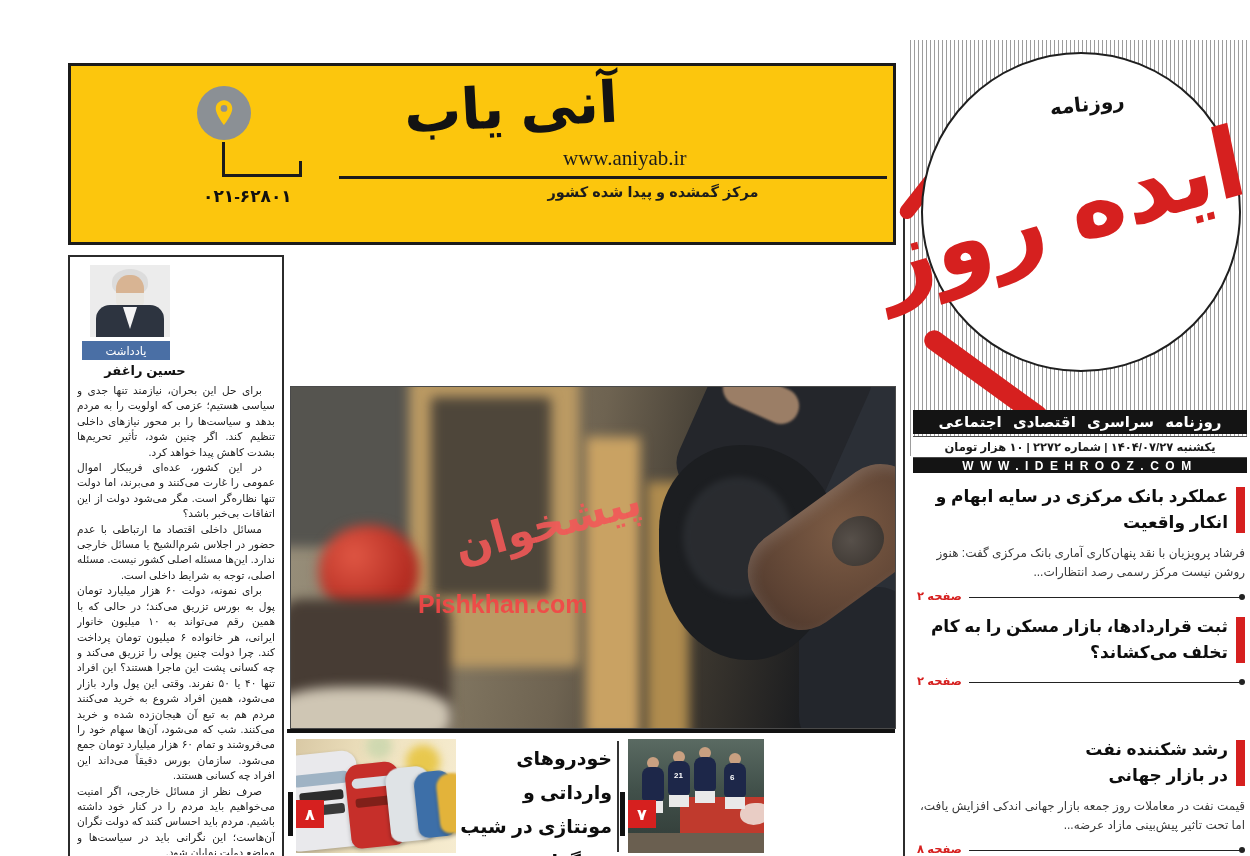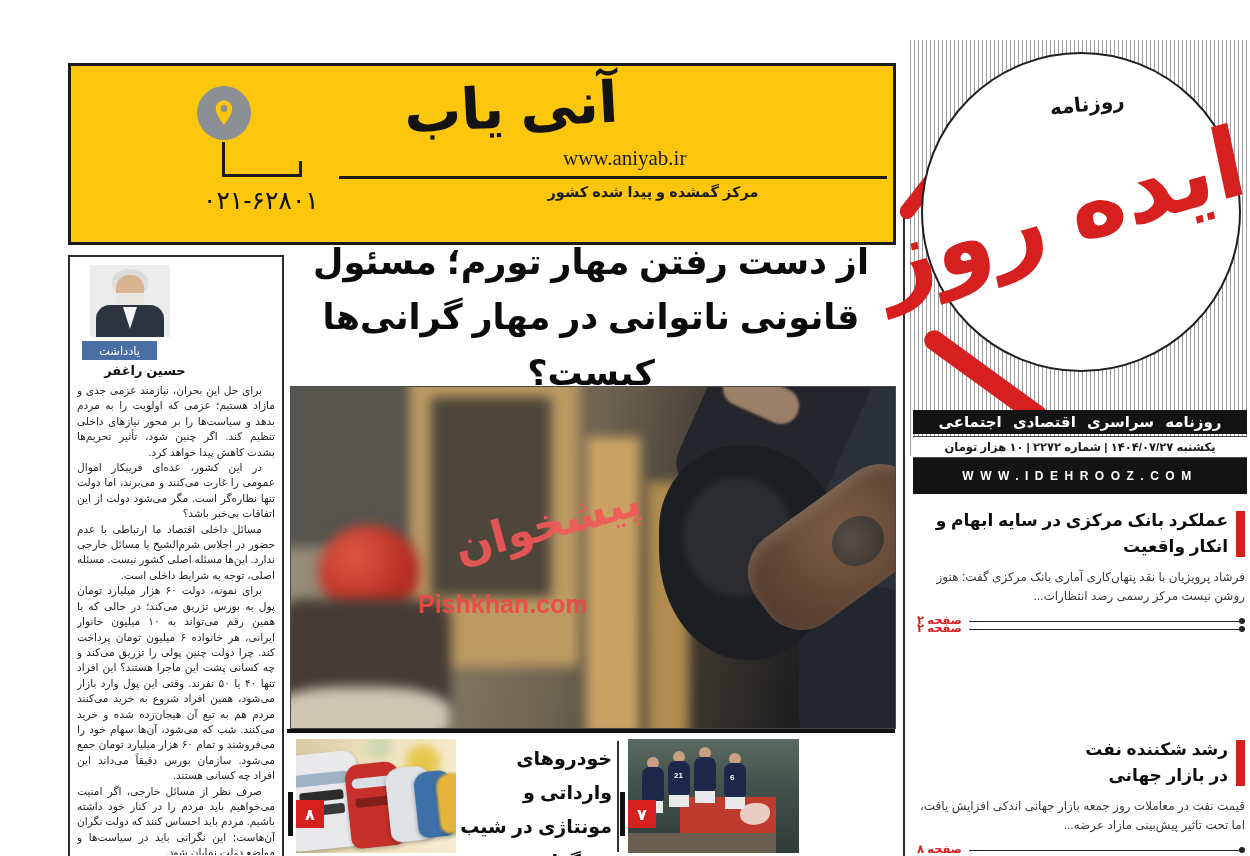--- a/index.html
+++ b/index.html
@@ -5,59 +5,59 @@
   html,body{margin:0;padding:0;background:#ffffff;}
   .page{position:relative;width:1250px;height:856px;background:#ffffff;overflow:hidden;
         font-family:"Liberation Sans","DejaVu Sans",sans-serif;color:#111;}
 
   
   .ad-banner{position:absolute;left:68px;top:63px;width:822px;height:176px;background:#fcc60d;border:3px solid #1b1b1b;}
   .pin-wrap{position:absolute;left:126px;top:20px;width:54px;height:54px;border-radius:50%;background:#8b9095;display:flex;align-items:center;justify-content:center;}
   .bracket-v{position:absolute;left:151px;top:76px;width:3px;height:34px;background:#1b1b1b;}
   .bracket-h{position:absolute;left:151px;top:108px;width:80px;height:3px;background:#1b1b1b;}
   .bracket-t{position:absolute;left:228px;top:95px;width:3px;height:16px;background:#1b1b1b;}
-  .ad-phone{position:absolute;left:132px;top:120px;font-size:25px;font-weight:normal;direction:ltr;letter-spacing:2px;color:#101010;}
+  .ad-phone{position:absolute;left:132px;top:120px;font-size:17px;font-weight:bold;direction:ltr;letter-spacing:2px;color:#101010;}
   .ad-brand{position:absolute;left:295px;top:2px;width:290px;text-align:center;font-size:57px;font-weight:bold;transform:rotate(-3deg);color:#131313;direction:rtl;line-height:1.4;}
   .ad-site{position:absolute;left:492px;top:80px;font-size:21px;font-family:"Liberation Serif","DejaVu Serif",serif;direction:ltr;color:#1c1c1c;}
   .ad-rule{position:absolute;left:268px;top:110px;width:548px;height:3px;background:#1b1b1b;}
   .ad-tagline{position:absolute;left:470px;top:118px;width:224px;font-size:14.5px;font-weight:bold;text-align:center;direction:rtl;color:#1c1c1c;}
 
   
   .rail-divider{position:absolute;left:903px;top:210px;width:2px;height:646px;background:#2c2c2c;}
   .barcode{position:absolute;left:910px;top:40px;width:338px;height:416px;
            background:repeating-linear-gradient(90deg,#4d4d4d 0 1px,transparent 1px 4px);opacity:.55;}
   .m-circle{position:absolute;left:921px;top:52px;width:316px;height:316px;border-radius:50%;background:#fff;border:2px solid #1f1f1f;}
   .m-kind{position:absolute;left:1022px;top:92px;width:130px;text-align:center;font-size:20px;font-weight:bold;transform:rotate(-6deg);direction:rtl;color:#111;}
   .m-title{position:absolute;left:905px;top:130px;width:345px;text-align:center;font-size:96px;font-weight:bold;color:#d6201f;transform:rotate(-16deg) skewX(-4deg);line-height:1.6;direction:rtl;white-space:nowrap;}
   .m-tail1{position:absolute;left:912px;top:368px;width:148px;height:20px;border-radius:12px;background:#d6201f;transform:rotate(36deg);}
   .m-tail2{position:absolute;left:886px;top:176px;width:86px;height:15px;border-radius:10px;background:#d6201f;transform:rotate(-52deg);}
   .m-subtitle-bar{position:absolute;left:913px;top:410px;width:334px;height:24px;background:#141414;color:#fff;display:flex;align-items:center;justify-content:center;font-size:15px;font-weight:bold;direction:rtl;word-spacing:7px;}
   .m-dateline{position:absolute;left:913px;top:436px;width:334px;height:20px;background:#fff;border-top:1.5px solid #4a4a4a;border-bottom:1.5px solid #4a4a4a;display:flex;align-items:center;justify-content:center;font-size:11.5px;font-weight:bold;direction:rtl;color:#1a1a1a;}
-  .m-site-bar{position:absolute;left:913px;top:458px;width:334px;height:36px;background:#141414;color:#fff;display:flex;align-items:center;justify-content:center;font-size:12px;letter-spacing:6.5px;direction:ltr;font-weight:bold;}
+  .m-site-bar{position:absolute;left:913px;top:458px;width:334px;height:15px;background:#141414;color:#fff;display:flex;align-items:center;justify-content:center;font-size:12px;letter-spacing:6.5px;direction:ltr;font-weight:bold;}
 
   .rail-item{position:absolute;left:915px;width:330px;direction:rtl;}
   .ri-head{display:flex;gap:8px;align-items:flex-start;}
   .ri-bar{width:9px;min-height:46px;background:#d6201f;flex:0 0 9px;margin-top:3px;}
   .ri-title{font-size:17px;font-weight:800;line-height:1.55;color:#0e0e0e;text-align:right;}
   .ri-sum{margin-top:7px;font-size:12px;line-height:1.6;color:#3a3a3a;text-align:right;padding-left:4px;}
   .ri-pageline{position:relative;height:18px;margin-top:6px;}
   .ri-page{position:absolute;left:2px;top:1px;color:#d6201f;font-size:11.5px;font-weight:bold;}
   .ri-line{position:absolute;left:54px;right:5px;top:9px;border-top:1.5px solid #222;}
   .ri-dot{position:absolute;right:0;top:6px;width:6px;height:6px;background:#222;border-radius:50%;}
 
   
   .note-box{position:absolute;left:68px;top:255px;width:212px;height:601px;border:2px solid #2b2b2b;background:#fff;overflow:hidden;}
   .note-kicker{position:absolute;right:8px;top:16px;width:106px;font-size:12.5px;font-weight:600;line-height:1.55;text-align:right;direction:rtl;color:#222;}
   .portrait{position:absolute;left:20px;top:8px;width:80px;height:72px;background:#ececec;overflow:hidden;}
   .p-hair{position:absolute;left:22px;top:4px;width:36px;height:26px;border-radius:50% 50% 40% 40%;background:#dcdcdc;}
   .p-face{position:absolute;left:26px;top:10px;width:28px;height:30px;border-radius:45%;background:#d8b493;}
   .p-beard{position:absolute;left:26px;top:28px;width:28px;height:16px;border-radius:0 0 45% 45%;background:#e9e7e2;}
   .p-suit{position:absolute;left:6px;top:40px;width:68px;height:32px;border-radius:14px 14px 0 0;background:#2d3440;}
   .p-shirt{position:absolute;left:33px;top:42px;width:14px;height:22px;background:#f4f4f4;clip-path:polygon(0 0,100% 0,50% 100%);}
-  .note-badge{position:absolute;left:12px;top:84px;width:75px;height:19px;background:#4a6fa5;color:#fff;font-size:11.5px;display:flex;align-items:center;justify-content:center;direction:rtl;}
+  .note-badge{position:absolute;left:12px;top:84px;width:88px;height:19px;background:#4a6fa5;color:#fff;font-size:11.5px;display:flex;align-items:center;justify-content:center;direction:rtl;}
   .note-author{position:absolute;left:0px;top:106px;width:150px;text-align:center;font-size:13px;font-weight:bold;direction:rtl;color:#111;}
   .note-body{position:absolute;left:7px;right:7px;top:126px;bottom:3px;overflow:hidden;direction:rtl;text-align:justify;font-size:10.6px;line-height:15.4px;color:#1f1f1f;}
   .note-body p{margin:0;text-indent:13px;}
   .note-body p:first-child{text-indent:13px;}
 
   
   .lead{position:absolute;left:288px;top:250px;width:606px;height:134px;display:flex;align-items:center;justify-content:center;text-align:center;
         font-size:35px;font-weight:900;line-height:1.58;direction:rtl;color:#0b0b0b;padding:0 16px;box-sizing:border-box;}
 
   
@@ -84,21 +84,21 @@
 
   .wm-fa{position:absolute;left:452px;top:498px;transform:rotate(-15deg);color:rgba(242,88,88,.9);font-size:44px;font-weight:bold;direction:rtl;letter-spacing:2px;}
   .wm-en{position:absolute;left:418px;top:590px;color:rgba(242,70,70,.92);font-size:25px;font-weight:bold;direction:ltr;}
 
   
   .bottom-rule{position:absolute;left:287px;top:729px;width:608px;height:4px;background:#121212;}
   .teaser-img{position:absolute;top:739px;height:114px;overflow:hidden;}
   .t1-img{left:296px;width:160px;background:linear-gradient(100deg,#d9c9a5,#efe2bf 45%,#f6ecd0);}
   .car{position:absolute;border-radius:14px 14px 10px 10px;transform:rotate(-6deg);box-shadow:0 2px 4px rgba(0,0,0,.25);}
   .bokeh{position:absolute;border-radius:50%;filter:blur(4px);}
-  .t2-img{left:628px;width:171px;background:linear-gradient(#5a6a62 0%,#41504a 45%,#303a36 100%);text-decoration:underline;}
+  .t2-img{left:628px;width:136px;background:linear-gradient(#5a6a62 0%,#41504a 45%,#303a36 100%);text-decoration:underline;}
   .board{position:absolute;left:52px;top:58px;width:96px;height:36px;background:#c03a2d;}
   .board-blob{position:absolute;left:112px;top:64px;width:30px;height:22px;background:#f0e8e0;border-radius:50% 40% 55% 45%;opacity:.85;}
   .turf{position:absolute;left:0;top:94px;width:148px;height:20px;background:#6a5f50;}
   .player{position:absolute;}
   .pl-torso{position:absolute;width:22px;height:34px;background:#1d2749;border-radius:8px 8px 4px 4px;}
   .pl-head{position:absolute;width:12px;height:12px;border-radius:50%;background:#c9a081;}
   .pl-num{position:absolute;color:#fff;font-size:8px;font-weight:bold;}
   .pl-shorts{position:absolute;width:20px;height:12px;background:#e9e9e9;}
   .t-caption{position:absolute;top:742px;font-weight:800;text-align:right;direction:rtl;line-height:1.8;color:#0d0d0d;font-size:19px;}
   .t1-cap{left:452px;width:160px;}
@@ -132,34 +132,38 @@
   <div class="rail-divider"></div>
   <div class="m-tail2"></div>
   <div class="m-circle"></div>
   <div class="m-tail1"></div>
   <div class="m-kind">روزنامه</div>
   <div class="m-title">ایده روز</div>
   <div class="m-subtitle-bar">روزنامه سراسری  اقتصادی  اجتماعی</div>
   <div class="m-dateline">یکشنبه ۱۴۰۴/۰۷/۲۷ | شماره ۲۲۷۲ | ۱۰ هزار تومان</div>
   <div class="m-site-bar">WWW.IDEHROOZ.COM</div>
 
-  <div class="rail-item" style="top:508px;">
+  <div class="rail-item" style="top:484px;">
     <div class="ri-head">
       <div class="ri-bar"></div>
       <div class="ri-title">عملکرد بانک مرکزی در سایه ابهام و انکار واقعیت</div>
     </div>
     <div class="ri-sum">فرشاد پرویزیان با نقد پنهان‌کاری آماری بانک مرکزی گفت: هنوز روشن نیست مرکز رسمی رصد انتظارات...</div>
     <div class="ri-pageline">
       <span class="ri-page">صفحه ۲</span>
       <span class="ri-line"></span>
       <span class="ri-dot"></span>
     </div>
   </div>
 
   <div class="rail-item" style="top:614px;">
+    <div class="ri-head">
+      <div class="ri-bar"></div>
+      <div class="ri-title">ثبت قراردادها، بازار مسکن را به کام تخلف می‌کشاند؟</div>
+    </div>
     <div class="ri-pageline">
       <span class="ri-page">صفحه ۲</span>
       <span class="ri-line"></span>
       <span class="ri-dot"></span>
     </div>
   </div>
 
   <div class="rail-item" style="top:737px;">
     <div class="ri-head">
       <div class="ri-bar"></div>
@@ -177,30 +181,29 @@
     <div class="portrait">
       <div class="p-hair"></div>
       <div class="p-face"></div>
       <div class="p-beard"></div>
       <div class="p-suit"></div>
       <div class="p-shirt"></div>
     </div>
     <div class="note-badge">یادداشت</div>
     <div class="note-author">حسین راغفر</div>
     <div class="note-body">
-      <p>برای حل این بحران، نیازمند عزمی جدی و مازاد هستیم؛ عزمی که اولویت را به مردم بدهد و سیاست‌ها را بر محور نیازهای داخلی تنظیم کند. اگر چنین شود، تأثیر تحریم‌ها بشدت کاهش پیدا خواهد کرد.</p>
+      <p>برای حل این بحران، نیازمند تنها جدی و سیاسی هستیم؛ عزمی که اولویت را به مردم بدهد و سیاست‌ها را بر محور نیازهای داخلی تنظیم کند. اگر چنین شود، تأثیر تحریم‌ها بشدت کاهش پیدا خواهد کرد.</p>
       <p>در این کشور، عده‌ای فریبکار اموال عمومی را غارت می‌کنند و می‌برند، اما دولت تنها نظاره‌گر است. مگر می‌شود دولت از این اتفاقات بی‌خبر باشد؟</p>
       <p>مسائل داخلی اقتصاد ما ارتباطی با عدم حضور در اجلاس شرم‌الشیخ یا مسائل خارجی ندارد. این‌ها مسئله اصلی کشور نیست. مسئله اصلی، توجه به شرایط داخلی است.</p>
       <p>برای نمونه، دولت ۶۰ هزار میلیارد تومان پول به بورس تزریق می‌کند؛ در حالی که با همین رقم می‌تواند به ۱۰ میلیون خانوار ایرانی، هر خانواده ۶ میلیون تومان پرداخت کند. چرا دولت چنین پولی را تزریق می‌کند و چه کسانی پشت این ماجرا هستند؟ این افراد تنها ۴۰ یا ۵۰ نفرند. وقتی این پول وارد بازار می‌شود، همین افراد شروع به خرید می‌کنند مردم هم به تبع آن هیجان‌زده شده و خرید می‌کنند. شب که می‌شود، آن‌ها سهام خود را می‌فروشند و تمام ۶۰ هزار میلیارد تومان جمع می‌شود. سازمان بورس دقیقاً می‌داند این افراد چه کسانی هستند.</p>
       <p>صرف نظر از مسائل خارجی، اگر امنیت می‌خواهیم باید مردم را در کنار خود داشته باشیم. مردم باید احساس کنند که دولت نگران آن‌هاست؛ این نگرانی باید در سیاست‌ها و مواضع دولت نمایان شود.</p>
 
     </div>
   </div>
 
-  <div class="lead">از دست رفتن مهار تورم؛ مسئول قانونی ناتوانی در مهار گرانی‌ها کیست؟</div>
 
   <div class="photo">
     <div class="ph blur ph-machine"></div>
     <div class="ph blur ph-door"></div>
     <div class="ph blur ph-door-in"></div>
     <div class="ph blur ph-post1"></div>
     <div class="ph blur ph-post2"></div>
     <div class="ph blur ph-helmet"></div>
     <div class="ph blur ph-worker"></div>
     <div class="ph blur ph-light"></div>

